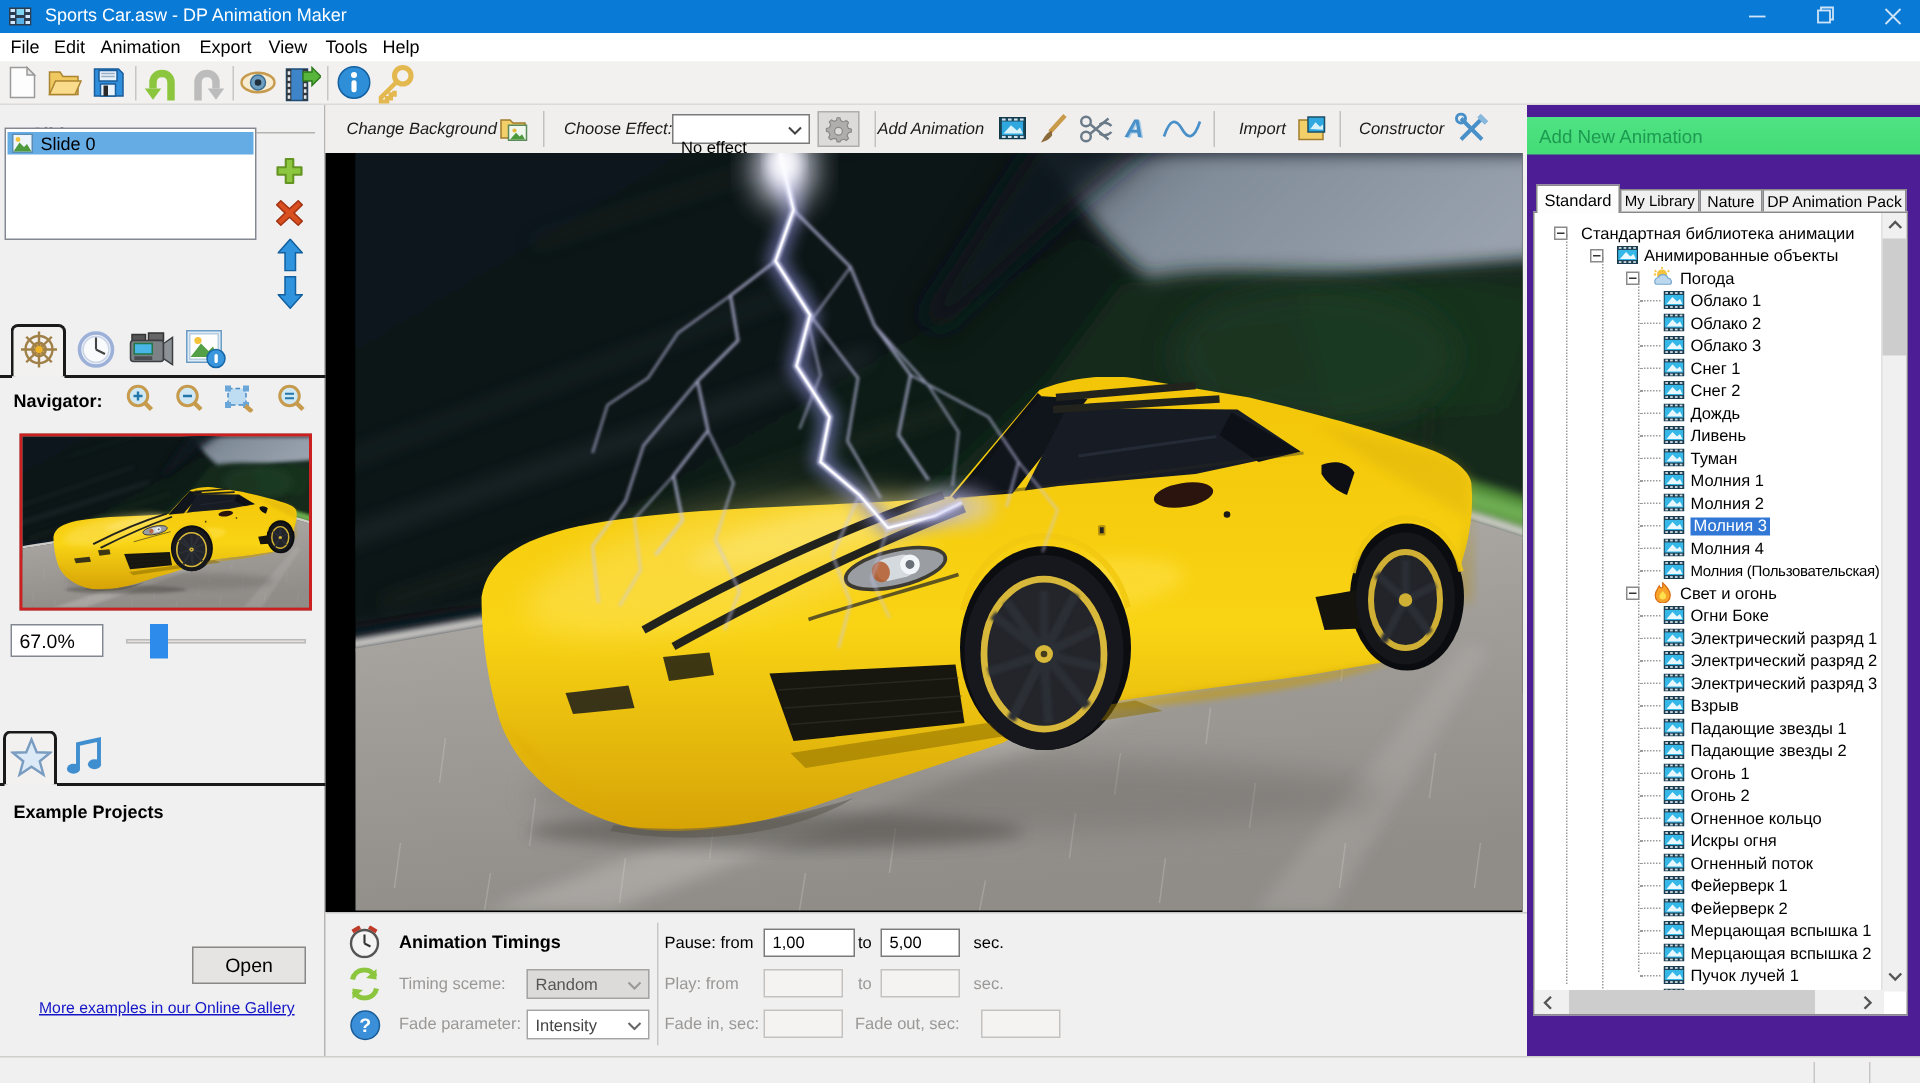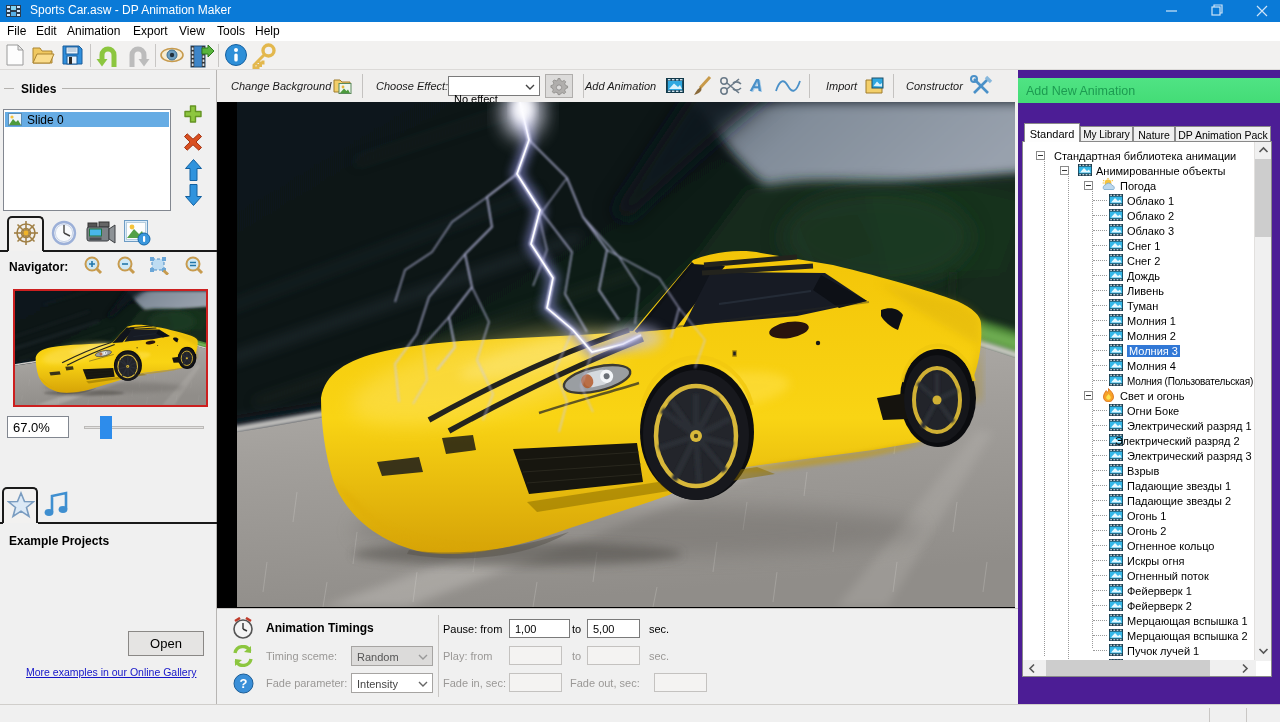--- a/index.html
+++ b/index.html
@@ -336,21 +336,21 @@
     <circle cx="18.5" cy="7.5" r="5.5" fill="none" stroke="#e3b84e" stroke-width="3.4"></circle>
     <path d="M14.5 11.5 L4 22 L4 25 L8 25 L8 22.5 L10.5 22.5 L10.5 20 L13 20 L13 17.5" fill="none" stroke="#e3b84e" stroke-width="3"></path>
   </svg>
 </div>
 
 <div id="leftpanel">
 
   <div class="abs" style="left:4px;top:18px;width:10px;height:1px;background:#b4b2af"></div>
   <div class="abs grouplabel" style="left:21px;top:12px">Slides</div>
   <div class="abs" style="left:62px;top:18px;width:148px;height:1px;background:#b4b2af"></div>
-  <div class="abs" style="left:3px;top:39px;width:168px;height:102px;background:#fff;border:1px solid #828790">
+  <div class="abs" style="left:3px;top:15px;width:168px;height:75px;background:#fff;border:1px solid #828790">
     <div class="abs" style="left:1px;top:2px;width:164px;height:15px;background:#66ace4"></div>
     <svg class="abs" style="left:4px;top:3px" width="14" height="13" viewBox="0 0 14 13">
       <rect x="0.5" y="0.5" width="13" height="12" fill="#eef6fc" stroke="#5a8cb4"></rect>
       <circle cx="4" cy="4" r="1.6" fill="#f4c33c"></circle>
       <path d="M1 12 L5 6 L8 9 L10 7 L13 12 Z" fill="#4d9a3d"></path>
     </svg>
     <div class="abs" style="left:23px;top:3px;font-size:12px;color:#000">Slide 0</div>
   </div>
 
   <svg class="abs" style="left:184px;top:35px" width="18" height="18" viewBox="0 0 18 18">
@@ -725,21 +725,21 @@
     <div class="abs" style="left:104px;top:263px;font-size:11px;white-space:nowrap">Огни Боке</div>
     <div class="abs" style="left:70px;top:283px;width:14px;height:1px;border-top:1px dotted #9a9a9a"></div>
     <svg class="abs" style="left:86px;top:277px" width="14" height="12" viewBox="0 0 14 12">
         <use href="#filmicon"></use>
       </svg>
     <div class="abs" style="left:104px;top:278px;font-size:11px;white-space:nowrap">Электрический разряд 1</div>
     <div class="abs" style="left:70px;top:298px;width:14px;height:1px;border-top:1px dotted #9a9a9a"></div>
     <svg class="abs" style="left:86px;top:292px" width="14" height="12" viewBox="0 0 14 12">
         <use href="#filmicon"></use>
       </svg>
-    <div class="abs" style="left:92px;top:293px;font-size:11px;white-space:nowrap">Электрический разряд 2</div>
+    <div class="abs" style="left:104px;top:293px;font-size:11px;white-space:nowrap">Электрический разряд 2</div>
     <div class="abs" style="left:70px;top:313px;width:14px;height:1px;border-top:1px dotted #9a9a9a"></div>
     <svg class="abs" style="left:86px;top:307px" width="14" height="12" viewBox="0 0 14 12">
         <use href="#filmicon"></use>
       </svg>
     <div class="abs" style="left:104px;top:308px;font-size:11px;white-space:nowrap">Электрический разряд 3</div>
     <div class="abs" style="left:70px;top:328px;width:14px;height:1px;border-top:1px dotted #9a9a9a"></div>
     <svg class="abs" style="left:86px;top:322px" width="14" height="12" viewBox="0 0 14 12">
         <use href="#filmicon"></use>
       </svg>
     <div class="abs" style="left:104px;top:323px;font-size:11px;white-space:nowrap">Взрыв</div>

